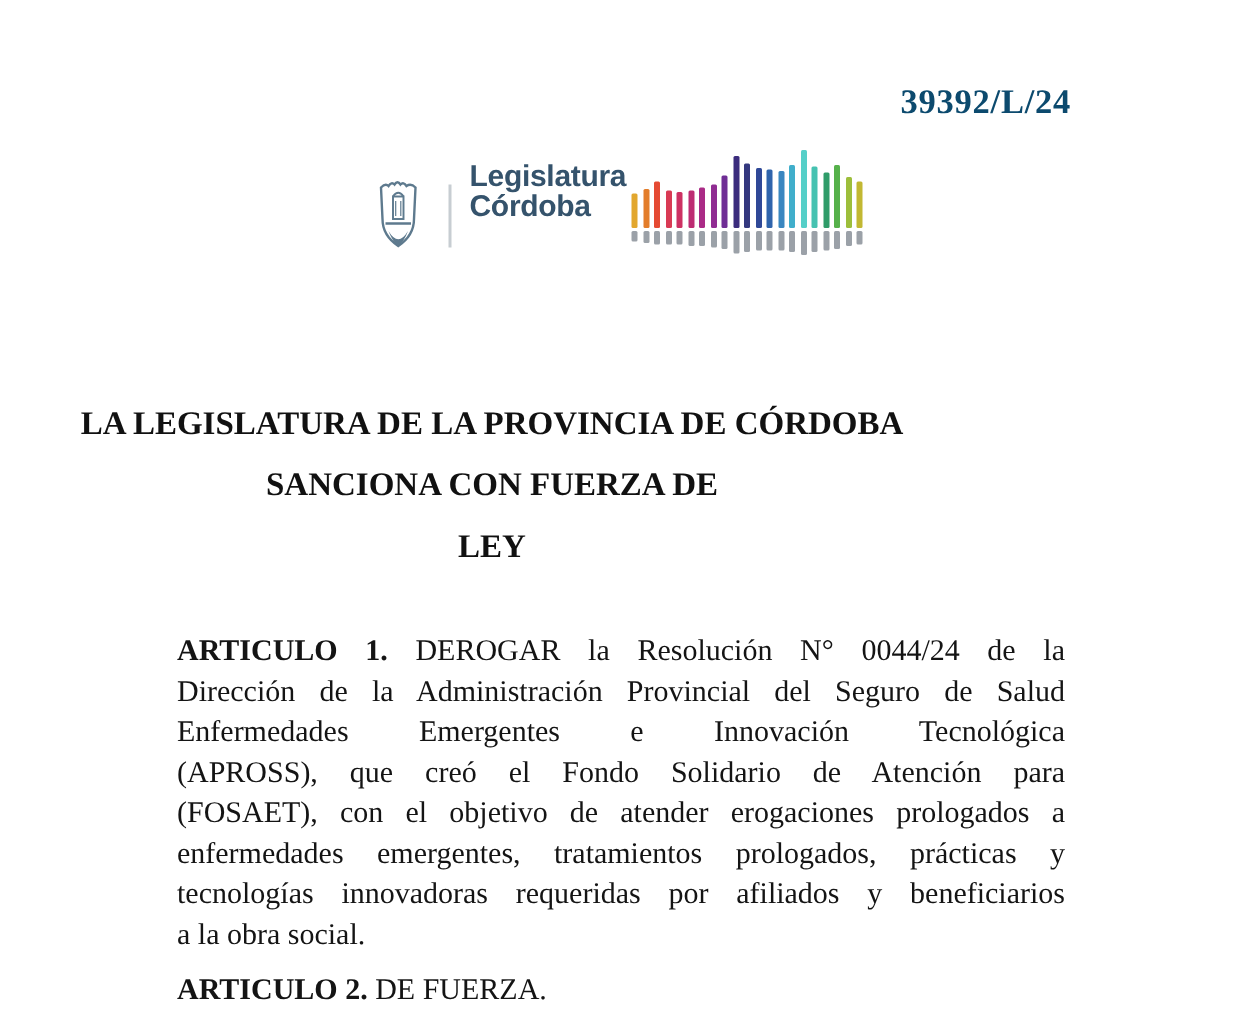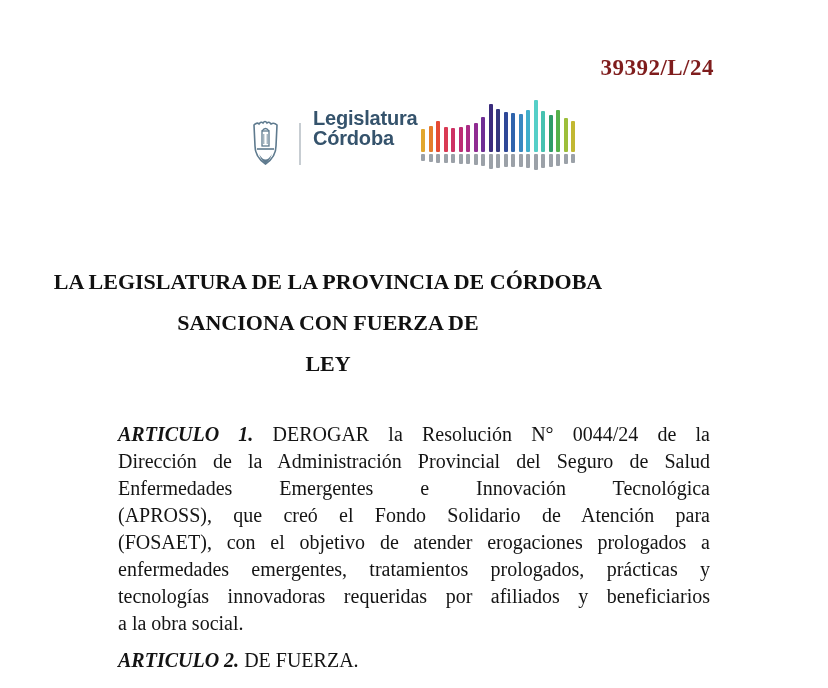--- a/index.html
+++ b/index.html
@@ -36,29 +36,29 @@
   }
   .title-line{line-height:41px;}
 
   
   .article{
     position:absolute;left:118px;top:421px;width:592px;
     font-family:"Liberation Serif",serif;font-size:20px;line-height:27px;color:#141414;
   }
   .jline{text-align:justify;text-align-last:justify;}
   .jline.last{text-align-last:left;}
-  .bold{font-weight:bold;font-style:italic;}
+  .bold{font-weight:bold;}
   .art2{margin-top:10px;}
 </style>
 </head>
 <body>
 
 <div class="page">
 
-  <div class="doc-number" style="color: #7f1d1d;">39392/L/24</div>
+  <div class="doc-number" style="color: #0c4a6e;">39392/L/24</div>
 
   <div>
     <svg class="crest" viewBox="0 0 31 51">
       <path d="M4,7 Q7,4 9,6 Q11,3 13,5 Q15,2 17,5 Q19,3 21,6 Q24,4 27,7
                L26,28 Q26,39 15.5,46 Q5,39 5,28 Z" fill="none" stroke="#5E7A8E" stroke-width="1.6"></path>
       <rect x="12" y="13" width="7" height="15" fill="none" stroke="#5E7A8E" stroke-width="1.3"></rect>
       <path d="M12,13 Q15.5,8 19,13" fill="none" stroke="#5E7A8E" stroke-width="1.3"></path>
       <line x1="13.8" y1="16" x2="13.8" y2="26" stroke="#5E7A8E" stroke-width="0.8"></line>
       <line x1="17.2" y1="16" x2="17.2" y2="26" stroke="#5E7A8E" stroke-width="0.8"></line>
       <line x1="7" y1="31" x2="24" y2="31" stroke="#5E7A8E" stroke-width="1.6"></line>

